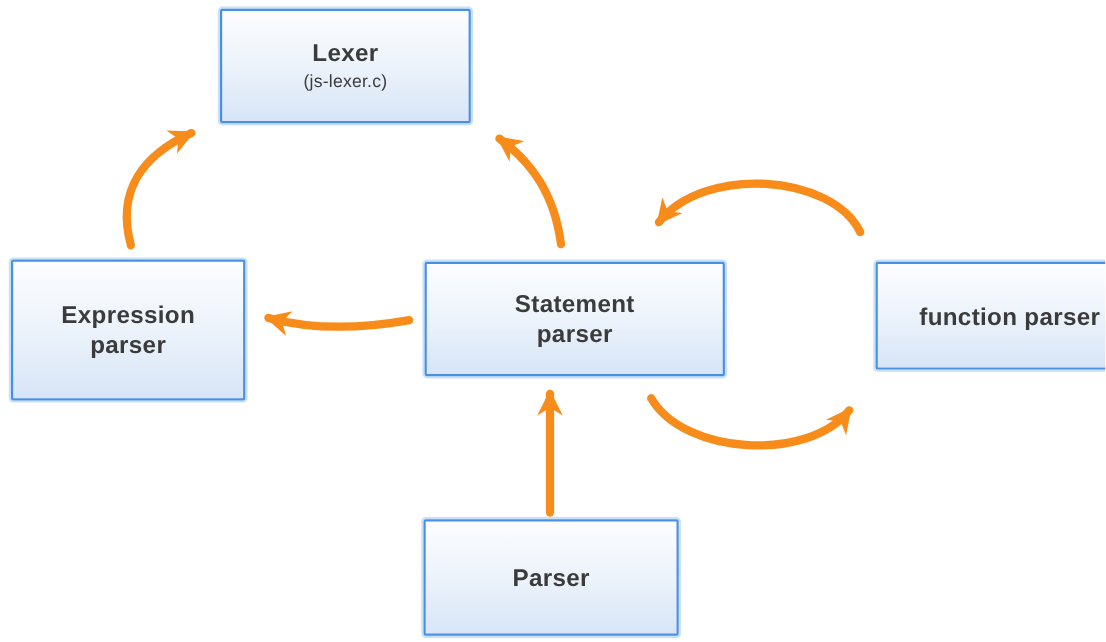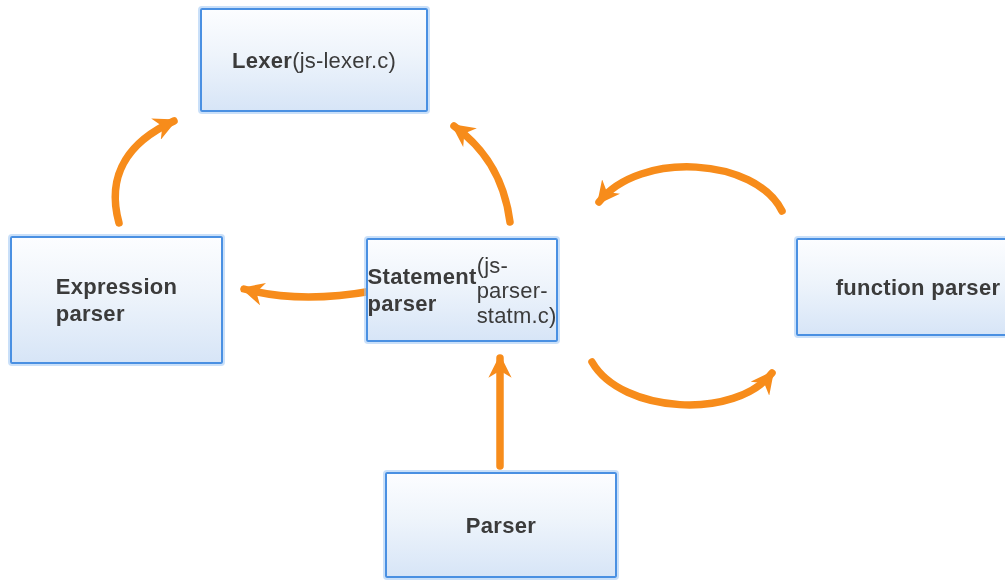--- a/index.html
+++ b/index.html
@@ -6,26 +6,26 @@
   .canvas{
     position:relative;width:1005px;height:584px;background:#ffffff;overflow:hidden;
     font-family:"Liberation Sans","DejaVu Sans",sans-serif;
   }
   .edges{position:absolute;left:0;top:0;width:1005px;height:584px;}
   .box{
     position:absolute;box-sizing:border-box;
     border:2px solid #4a90e2;border-radius:2px;
     background:linear-gradient(180deg,#fcfdff 0%,#eef4fb 45%,#d7e5f7 100%);
     box-shadow:0 0 0 2px rgba(158,199,244,.55);
-    display:flex;align-items:center;justify-content:center;
-    color:#3b3b3b;
+    display:flex;flex-direction:column;align-items:center;justify-content:center;
+    text-align:center;color:#3b3b3b;
   }
   .title{font-size:22px;font-weight:700;line-height:27px;letter-spacing:.3px;}
   .tline{display:block;}
-  .subtitle{font-size:22px;font-weight:400;line-height:25px;letter-spacing:.2px;margin-top:1px;}
+  .subtitle{font-size:16px;font-weight:400;line-height:25px;letter-spacing:.2px;margin-top:1px;}
   .edge{fill:none;stroke-linecap:round;}
 </style>
 </head>
 <body>
 
 <div class="canvas">
 
   <svg class="edges" width="1005" height="584" viewBox="0 0 1005 584" xmlns="http://www.w3.org/2000/svg">
     <defs>
       <marker id="ah" viewBox="0 0 10 10" refX="8.5" refY="5" markerWidth="3.1" markerHeight="3.1" orient="auto">
@@ -54,26 +54,25 @@
     <div class="subtitle">(js-lexer.c)</div>
   </div>
 
   <div class="box" style="left:10px;top:236px;width:213px;height:128px;">
     <div class="title">
       <span class="tline">Expression</span>
       <span class="tline">parser</span>
     </div>
   </div>
 
-  <div class="box" style="left:366px;top:238px;width:192px;height:104px;">
+  <div class="box" style="left:386px;top:238px;width:273px;height:104px;">
     <div class="title">
       <span class="tline">Statement</span>
       <span class="tline">parser</span>
     </div>
-    <div class="subtitle">(js-parser-statm.c)</div>
   </div>
 
   <div class="box" style="left:796px;top:238px;width:244px;height:98px;">
     <div class="title">
       <span class="tline">function parser</span>
 
     </div>
   </div>
 
   <div class="box" style="left:385px;top:472px;width:232px;height:106px;">

